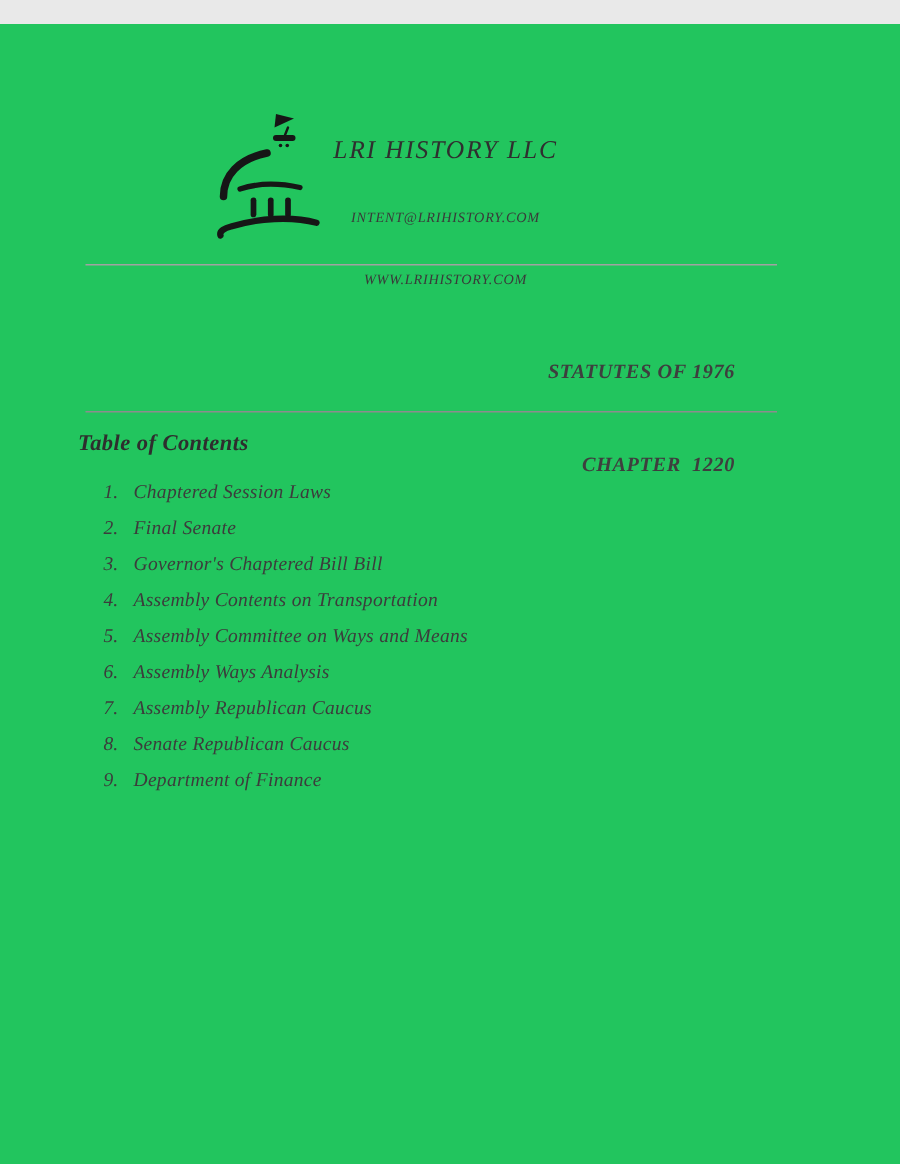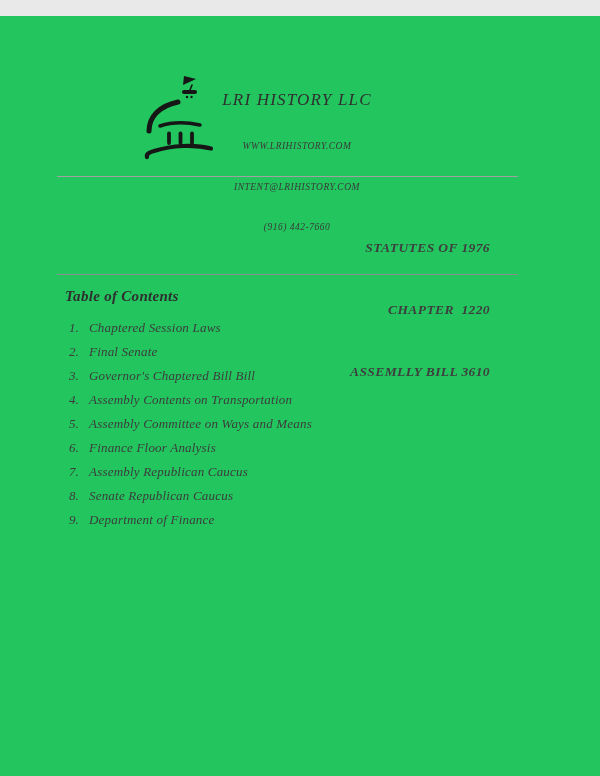--- a/index.html
+++ b/index.html
@@ -75,21 +75,21 @@
     font-size: 13.5px;
     line-height: 20.6px;
     letter-spacing: 0.4px;
     color: #3e3e3e;
     white-space: pre;
   }
 
   
   .toc-title {
     position: absolute;
-    left: 65px;
+    left: 52px;
     top: 272px;
     margin: 0;
     font-size: 15px;
     font-weight: bold;
     letter-spacing: 0.3px;
     color: #2e2e2e;
   }
   .toc-list {
     position: absolute;
     left: 69px;
@@ -126,31 +126,29 @@
     <path d="M31,60.5 L31,70" stroke-width="3.8"></path>
     <path d="M42.5,60.5 L42.5,70" stroke-width="3.8"></path>
     <path d="M54,60.5 L54,70" stroke-width="3.8"></path>
 
     <path d="M9,84 C8,81 12,79 16,78 C34,72.5 56,71 73,75.5" stroke-width="4.2"></path>
   </svg>
 
   <div class="company-name">LRI HISTORY LLC</div>
 
   <div class="contact-block">
+    <div>INTENT@LRIHISTORY.COM</div>
     <div>WWW.LRIHISTORY.COM</div>
-    <div>INTENT@LRIHISTORY.COM</div>
-    <div>(916) 442-7660</div>
   </div>
 
   <hr class="rule rule-top">
 
   <div class="reference">
     <div>STATUTES OF 1976</div>
     <div>CHAPTER  1220</div>
-    <div>ASSEMLLY BILL 3610</div>
   </div>
 
   <hr class="rule rule-bottom">
 
   <h1 class="toc-title">Table of Contents</h1>
 
   <ol class="toc-list">
     <li class="toc-row">
       <span class="toc-num">1.</span>
       <span class="toc-label">Chaptered Session Laws</span>
@@ -171,21 +169,21 @@
       <span class="toc-label">Assembly Contents on Transportation</span>
     </li>
 
     <li class="toc-row">
       <span class="toc-num">5.</span>
       <span class="toc-label">Assembly Committee on Ways and Means</span>
     </li>
 
     <li class="toc-row">
       <span class="toc-num">6.</span>
-      <span class="toc-label">Finance Floor Analysis</span>
+      <span class="toc-label">Assembly Ways Analysis</span>
     </li>
 
     <li class="toc-row">
       <span class="toc-num">7.</span>
       <span class="toc-label">Assembly Republican Caucus</span>
     </li>
 
     <li class="toc-row">
       <span class="toc-num">8.</span>
       <span class="toc-label">Senate Republican Caucus</span>

